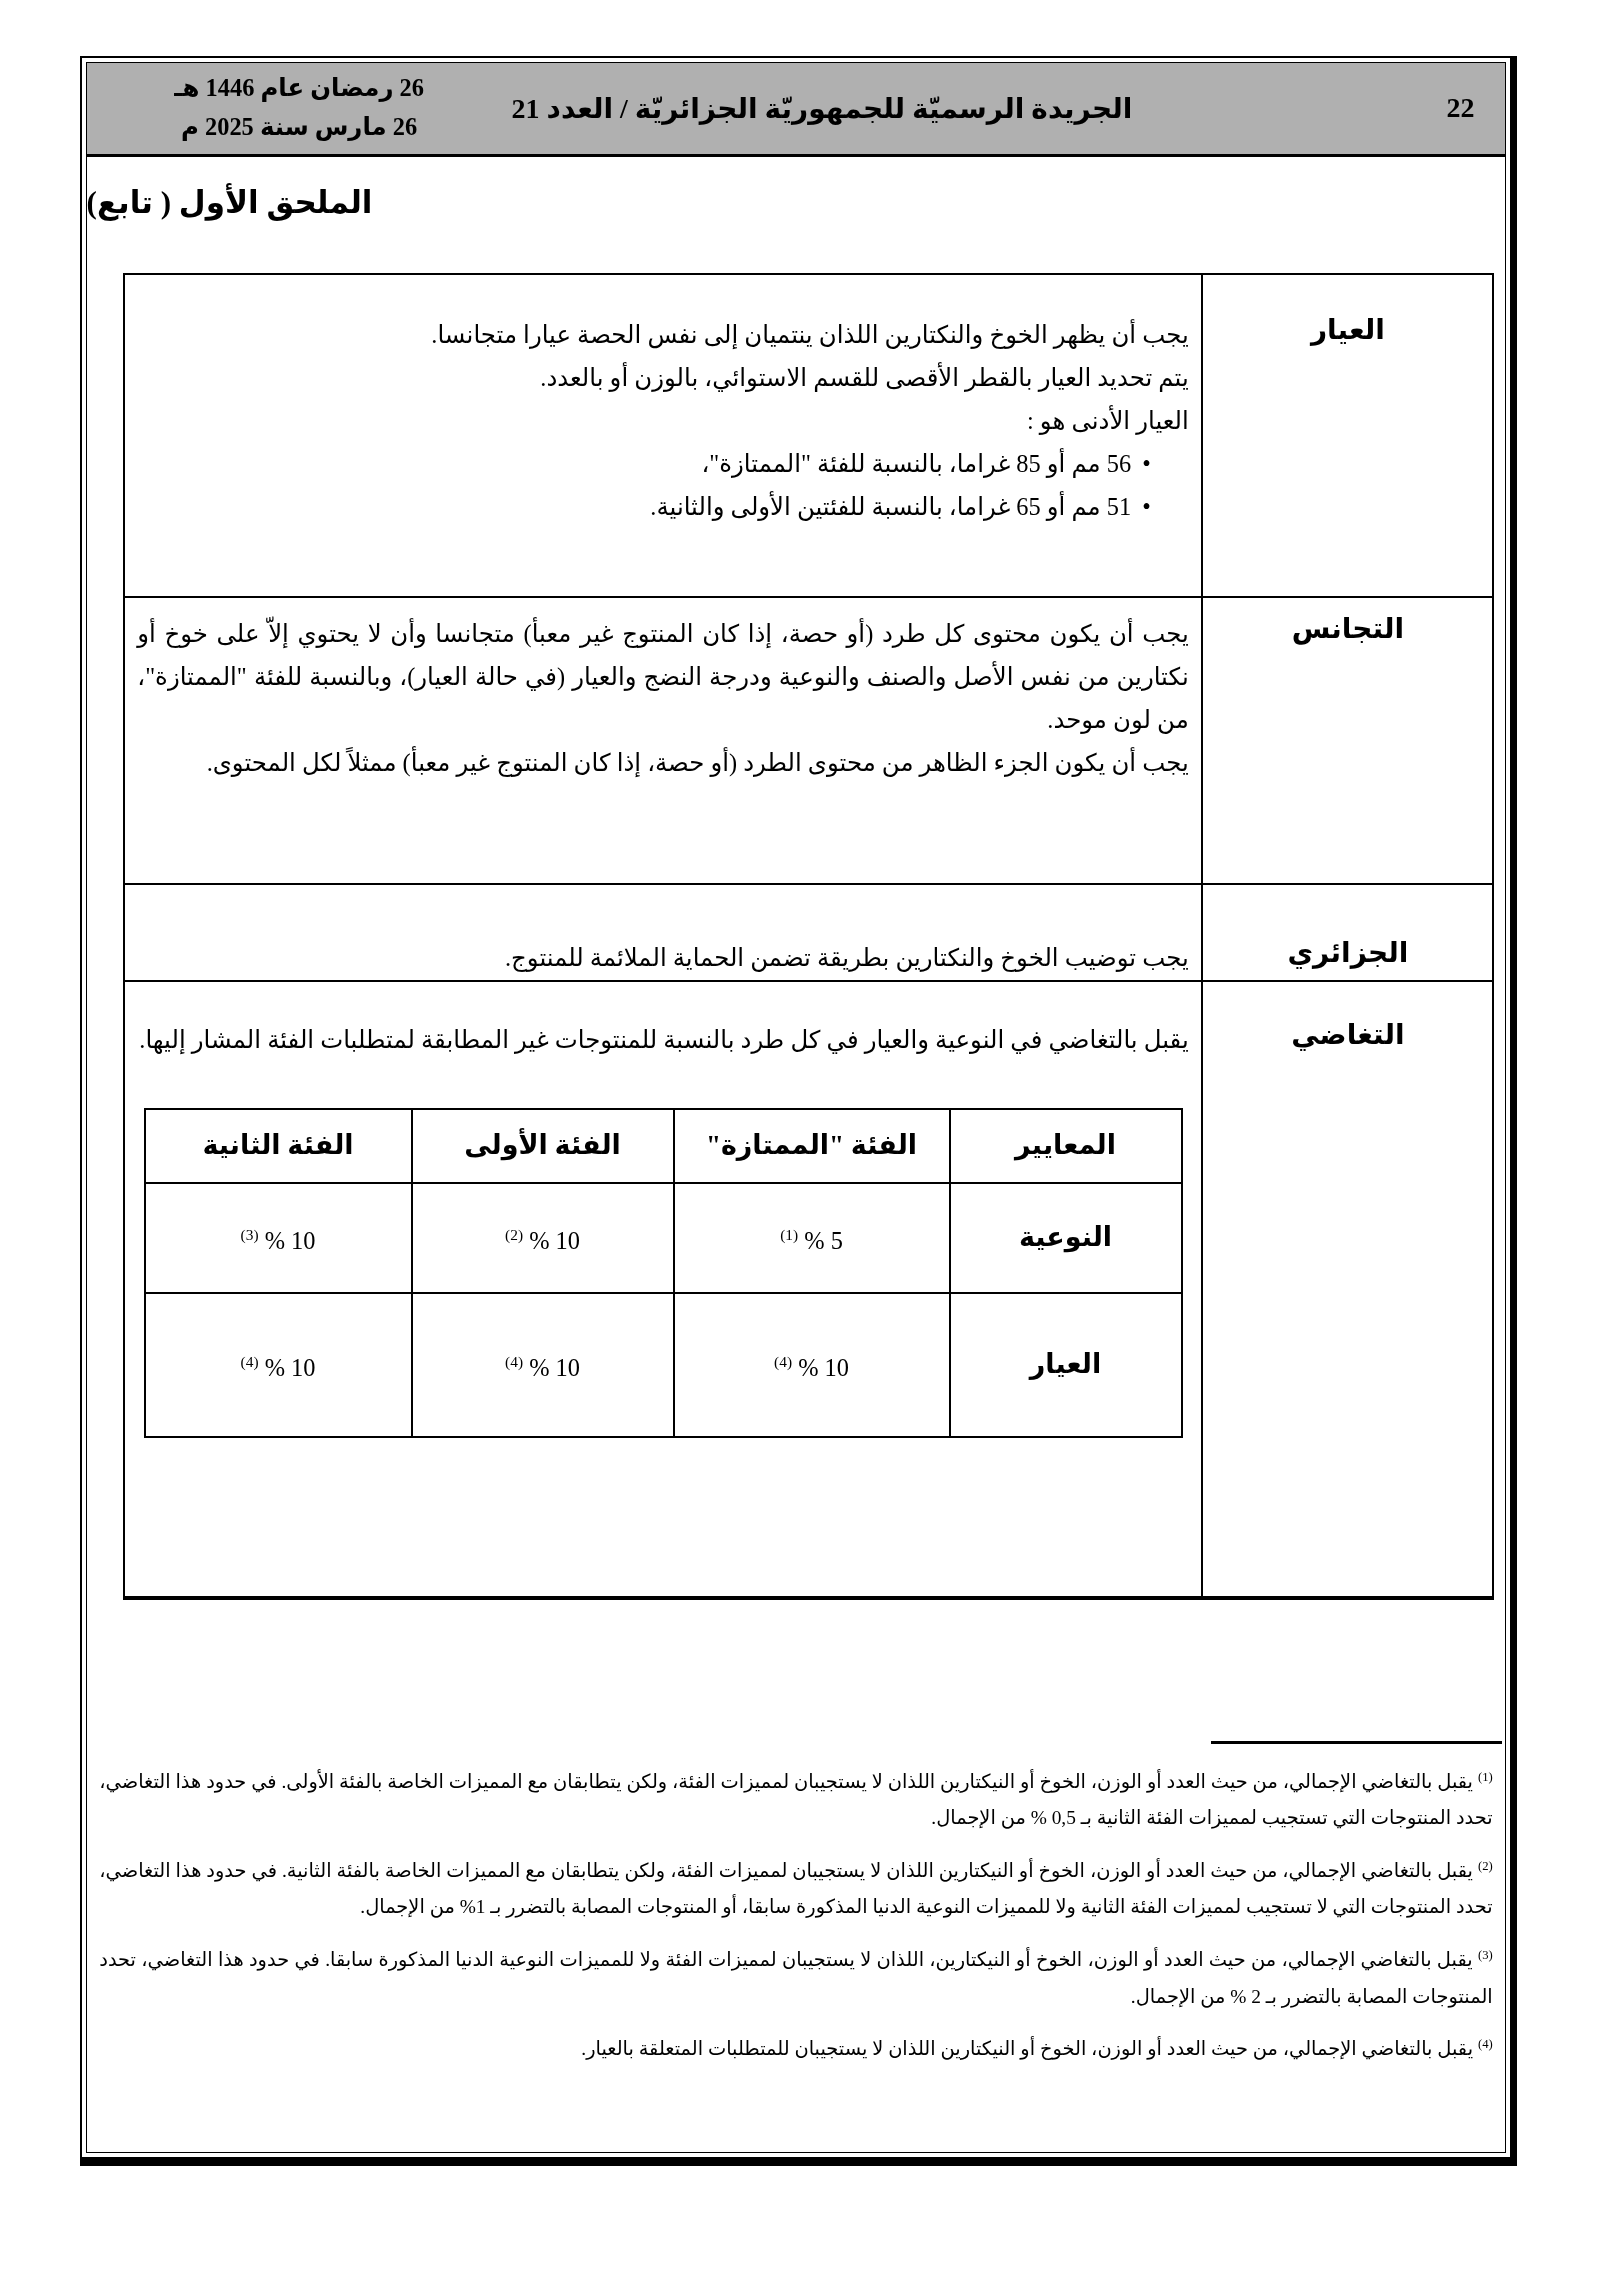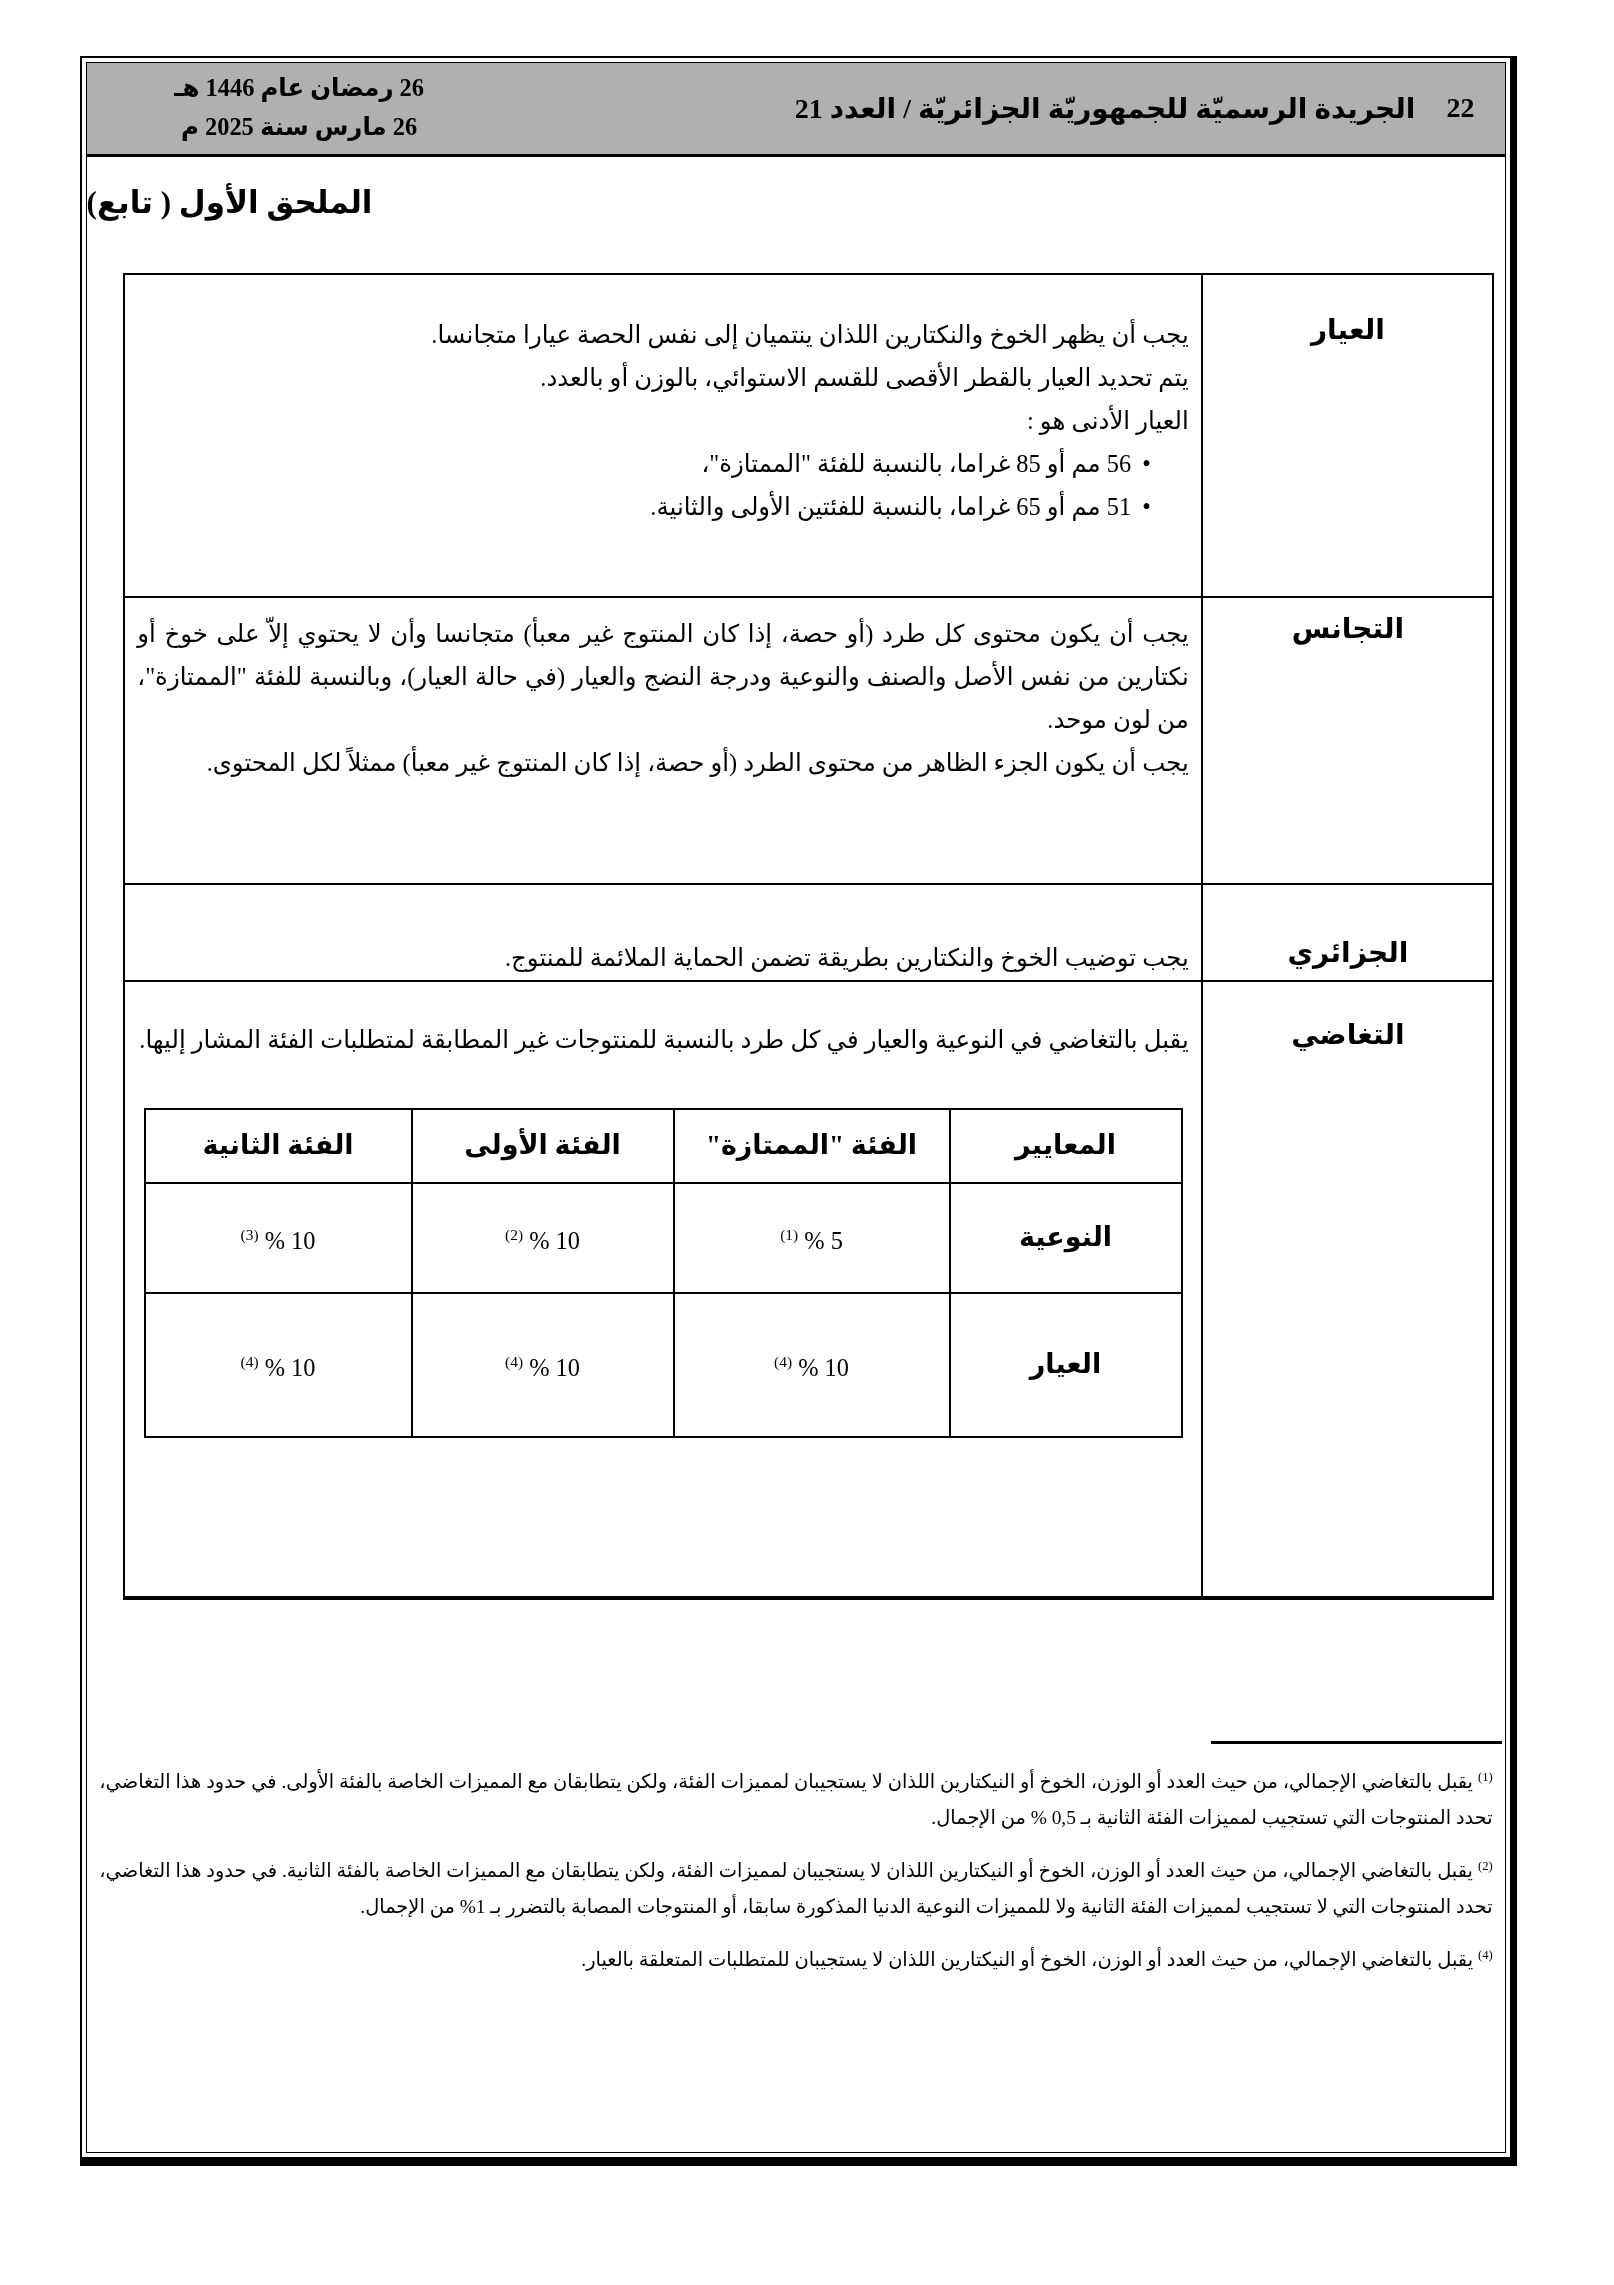--- a/index.html
+++ b/index.html
@@ -15,21 +15,21 @@
   }
   .frame-inner{
     position:absolute;inset:3.6px;border:1.8px solid #000;overflow:hidden;
   }
   
   .header-bar{
     height:91px;background:#b0b0b0;border-bottom:3.6px solid #000;
     display:flex;align-items:center;
   }
   .page-num{flex:0 0 auto;padding:0 31px;font-size:28px;font-weight:bold;}
-  .journal-title{flex:1 1 auto;text-align:right;font-size:28px;font-weight:bold;}
+  .journal-title{flex:1 1 auto;text-align:left;font-size:28px;font-weight:bold;}
   .dates{flex:0 0 425px;text-align:center;font-size:24.4px;font-weight:bold;line-height:1.6;padding-bottom:1.8px;}
   
   .annex-title{margin-top:27px;text-align:left;font-size:31px;font-weight:bold;}
   
   table{border-collapse:collapse;}
   .spec-table{
     margin:52px 11px 0 36px;width:calc(100% - 47px);
     border:2.7px solid #000;border-bottom-width:4.5px;table-layout:fixed;
   }
   .spec-table > tbody > tr > td{border:2.7px solid #000;vertical-align:top;box-sizing:border-box;}
@@ -146,18 +146,19 @@
           </td>
         </tr>
       </tbody>
     </table>
 
     <div class="footnote-sep"></div>
 
     <div class="footnotes">
       <p class="fn"><sup>(1)</sup> <span>يقبل بالتغاضي الإجمالي، من حيث العدد أو الوزن، الخوخ أو النيكتارين اللذان لا يستجيبان لمميزات الفئة، ولكن يتطابقان مع المميزات الخاصة بالفئة الأولى. في حدود هذا التغاضي، تحدد المنتوجات التي تستجيب لمميزات الفئة الثانية بـ 0,5 % من الإجمال.</span></p>
       <p class="fn"><sup>(2)</sup> <span>يقبل بالتغاضي الإجمالي، من حيث العدد أو الوزن، الخوخ أو النيكتارين اللذان لا يستجيبان لمميزات الفئة، ولكن يتطابقان مع المميزات الخاصة بالفئة الثانية. في حدود هذا التغاضي، تحدد المنتوجات التي لا تستجيب لمميزات الفئة الثانية ولا للمميزات النوعية الدنيا المذكورة سابقا، أو المنتوجات المصابة بالتضرر بـ 1% من الإجمال.</span></p>
+      <p class="fn"><sup>(3)</sup> <span>يقبل بالتغاضي الإجمالي، من حيث العدد أو الوزن، الخوخ أو النيكتارين، اللذان لا يستجيبان لمميزات الفئة ولا للمميزات النوعية الدنيا المذكورة سابقا. في حدود هذا التغاضي، تحدد المنتوجات المصابة بالتضرر بـ 2 % من الإجمال.</span></p>
       <p class="fn"><sup>(4)</sup> <span>يقبل بالتغاضي الإجمالي، من حيث العدد أو الوزن، الخوخ أو النيكتارين اللذان لا يستجيبان للمتطلبات المتعلقة بالعيار.</span></p>
     </div>
 
   </div>
 </div>
 
 
 </body></html>

